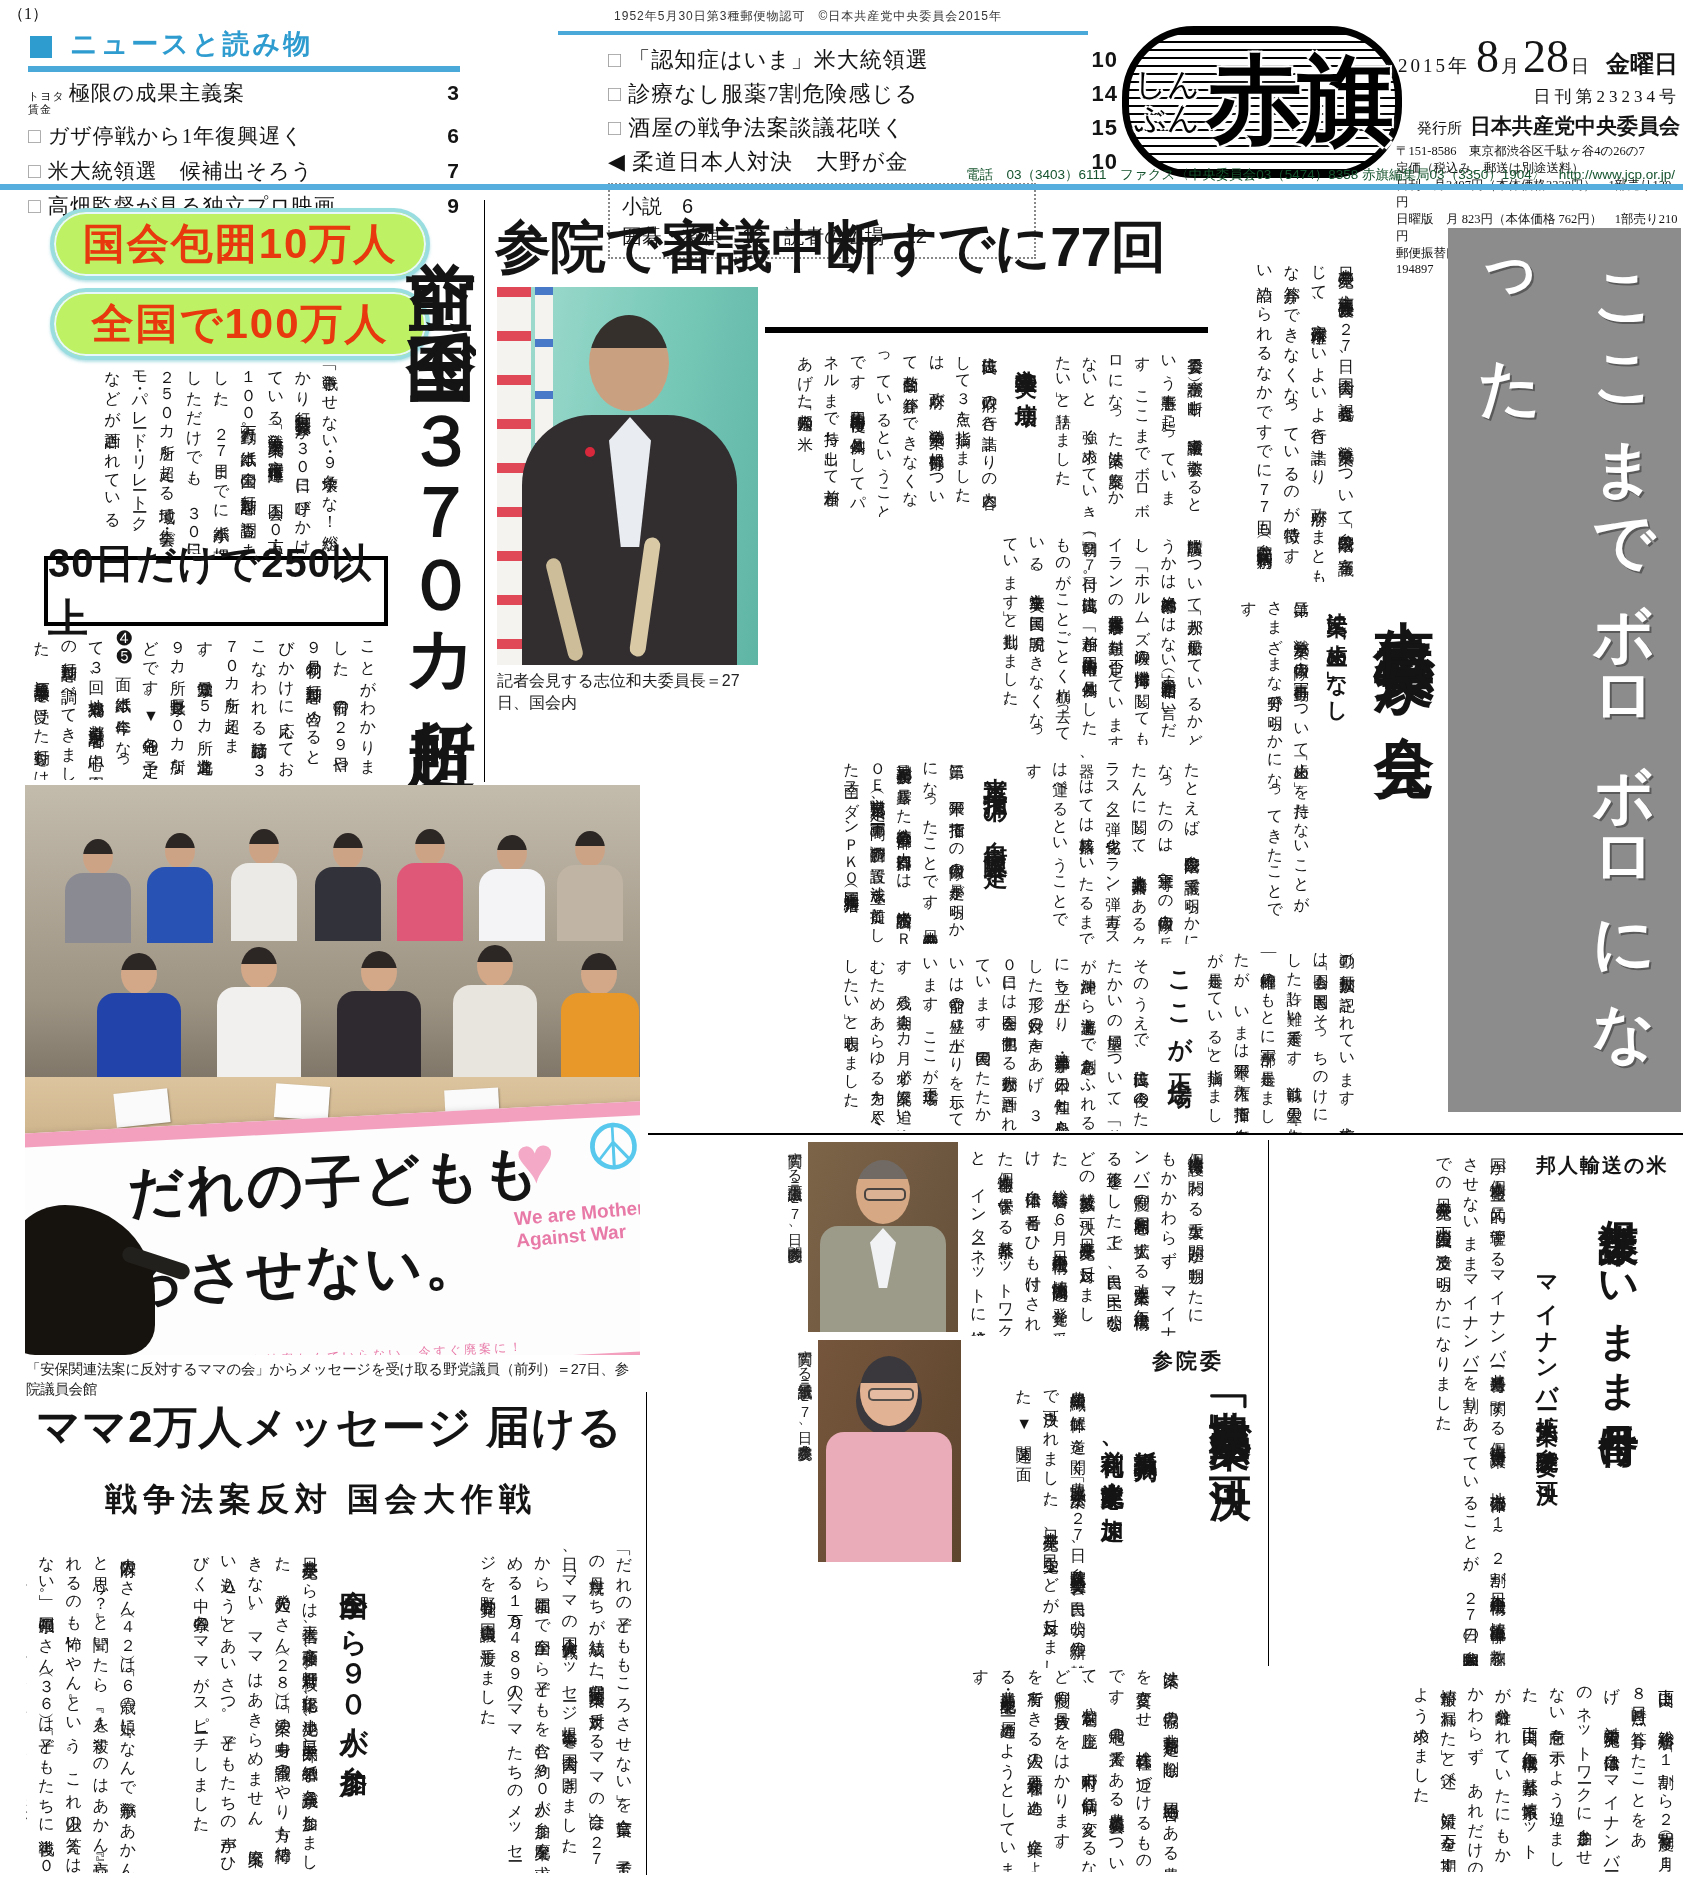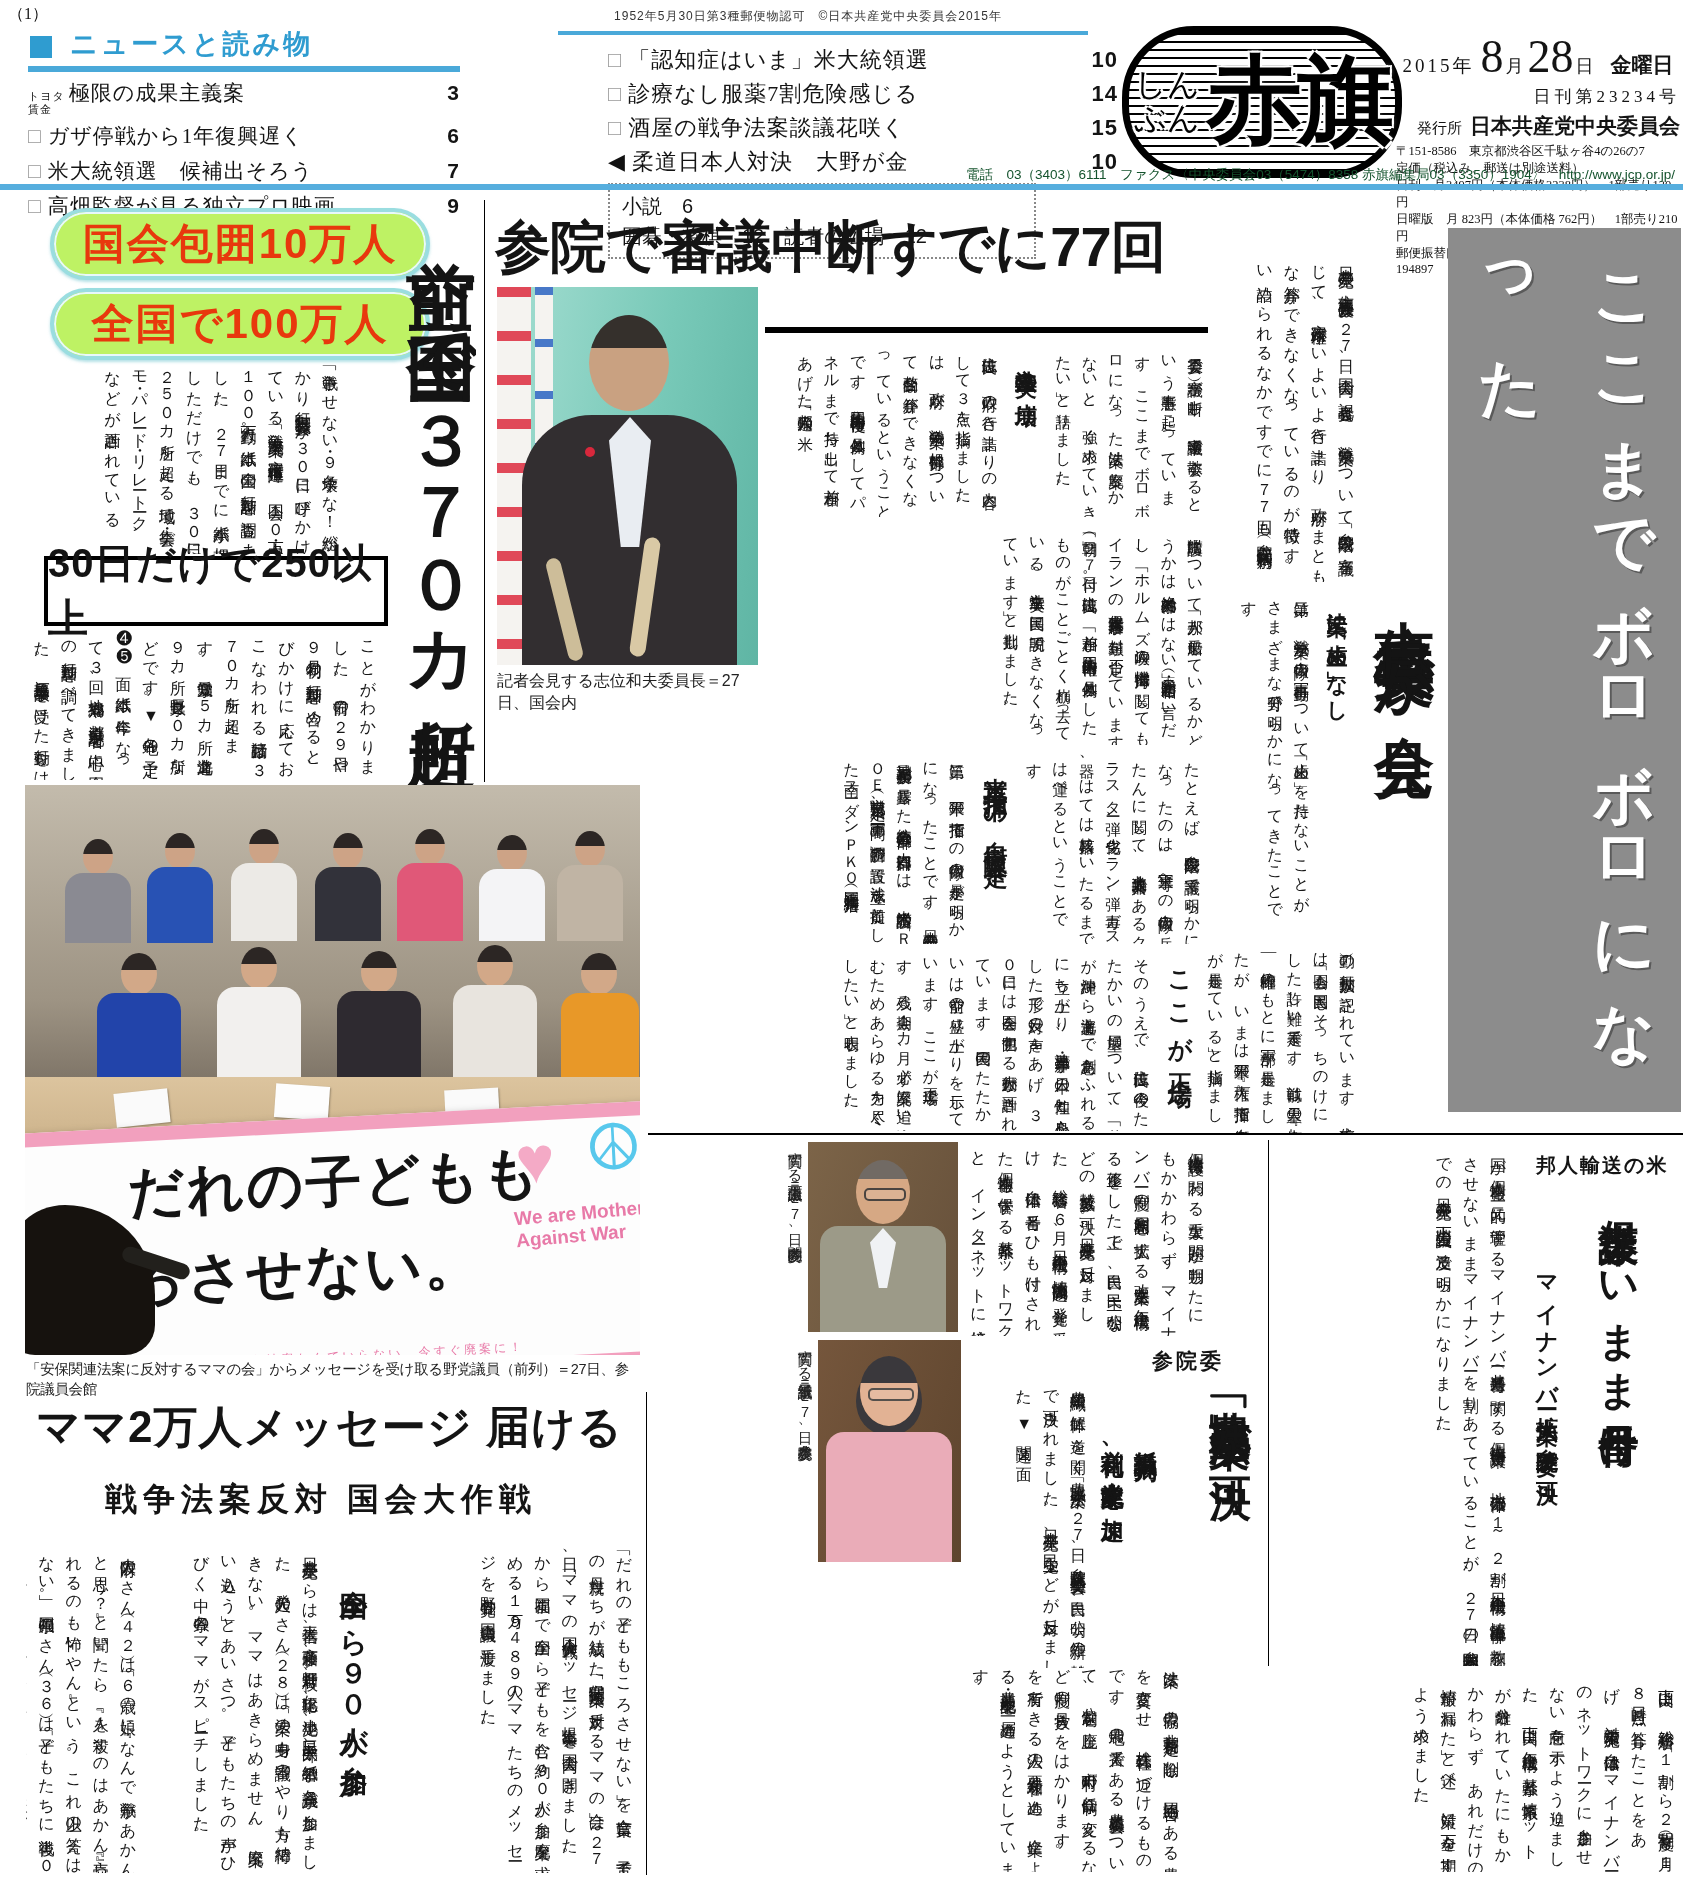--- a/index.html
+++ b/index.html
@@ -109,21 +109,21 @@
     <div class="serif head-outline" style="font-weight:900;font-size:96px;color:#000;letter-spacing:-4px;">赤旗</div>
   </div>
 
   <div class="ab" style="left:1396px;top:30px;width:284px;">
     <div style="display:flex;align-items:baseline;justify-content:center;">
       <span style="font-size:19px;letter-spacing:3px;">2015年</span>
       <span class="serif" style="font-size:46px;margin:0 2px 0 6px;">8</span>
       <span style="font-size:18px;">月</span>
       <span class="serif" style="font-size:46px;margin:0 2px 0 4px;">28</span>
       <span style="font-size:18px;">日</span>
-      <span style="font-size:21px;font-weight:700;margin-left:17px;">金曜日</span>
+      <span style="font-size:24px;font-weight:700;margin-left:17px;">金曜日</span>
     </div>
     <div style="font-size:17px;letter-spacing:4px;text-align:right;margin-top:2px;">日刊第23234号</div>
     <div style="display:flex;align-items:baseline;justify-content:flex-end;margin-top:4px;">
       <span style="font-size:15px;margin-right:8px;margin-left:6px;">発行所</span>
       <span style="font-size:21px;font-weight:700;">日本共産党中央委員会</span>
     </div>
     <div style="font-size:12.5px;margin-top:3px;">〒151-8586　東京都渋谷区千駄ヶ谷4の26の7</div>
     <div style="font-size:12.5px;">定価（税込み、郵送は別途送料）</div>
     <div style="font-size:12.5px;">日刊　月3497円（本体価格3238円）　1部売り130円</div>
     <div style="font-size:12.5px;">日曜版　月 823円（本体価格 762円）　1部売り210円</div>

